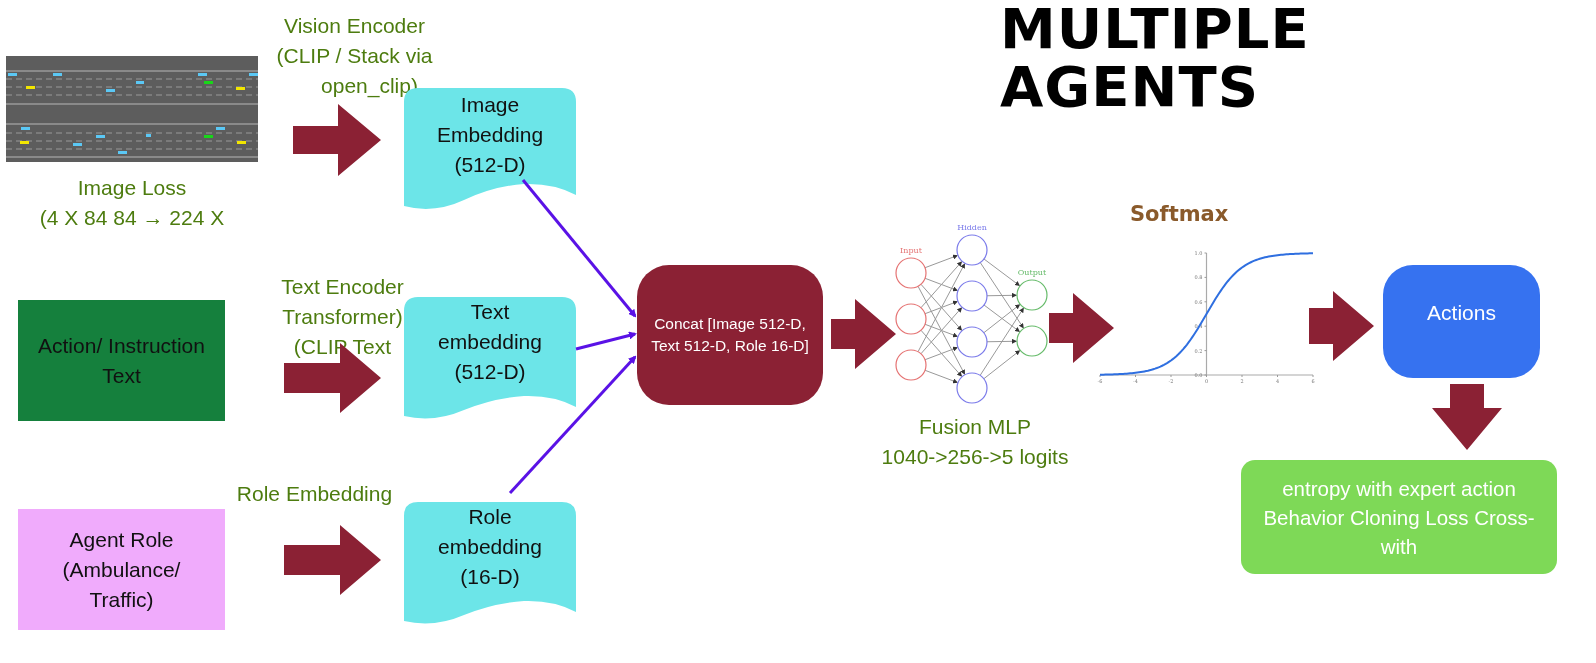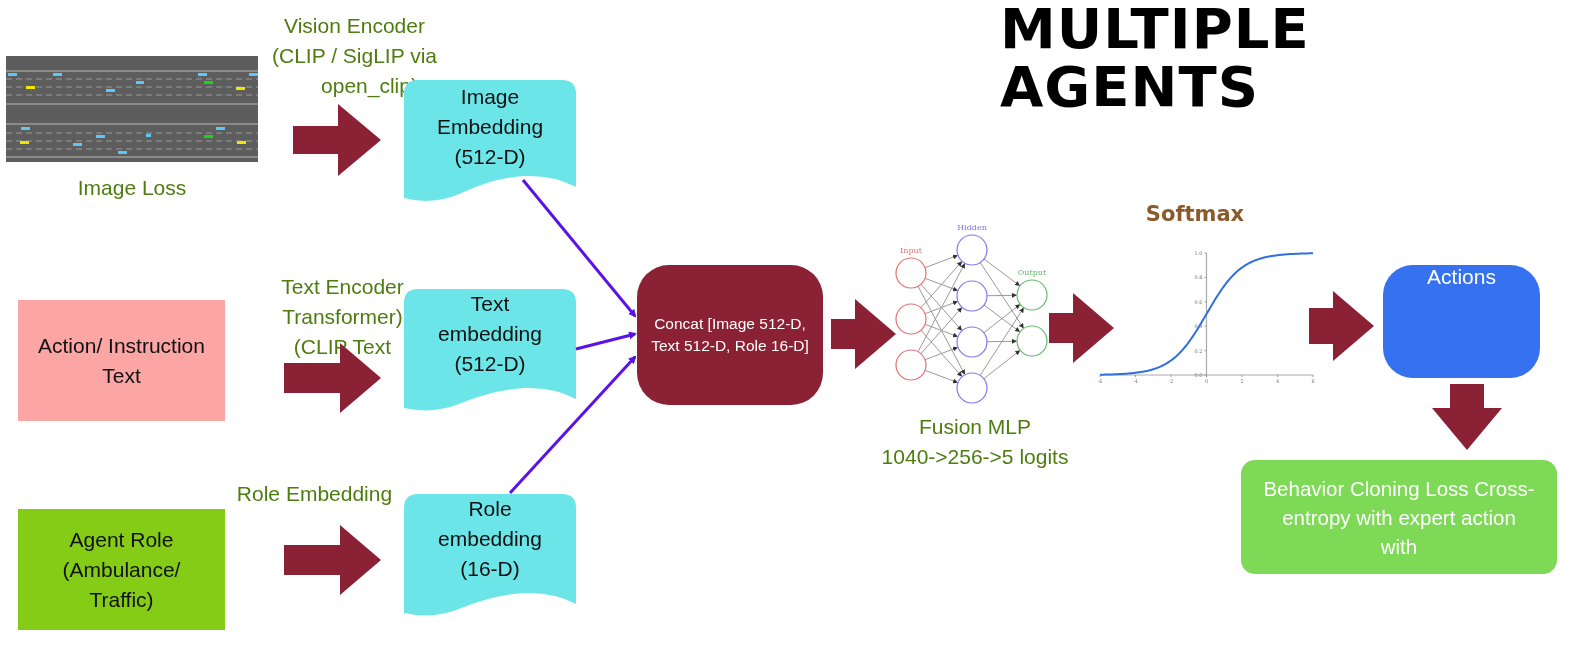--- a/index.html
+++ b/index.html
@@ -4,35 +4,35 @@
 <style>
   html, body { margin: 0; padding: 0; background: #ffffff; }
   body { width: 1596px; height: 663px; position: relative; overflow: hidden;
          font-family: "Liberation Sans", "DejaVu Sans", sans-serif; color: #111; }
   .abs { position: absolute; }
   .label { position: absolute; text-align: center; font-size: 21px; line-height: 30px; color: #4d7c0f; }
   .title { position: absolute; left: 1000px; top: 0px; width: 540px; font-size: 56px; font-weight: 900;
            letter-spacing: 1px; line-height: 58px; font-family: "DejaVu Sans", sans-serif; color: #000; }
   .rect-box { position: absolute; display: flex; align-items: center; justify-content: center;
               text-align: center; font-size: 21px; line-height: 30px; color: #111; }
-  .doc { position: absolute; width: 194px; }
+  .doc { position: absolute; width: 194px; margin-top: 8px; }
   .doc svg { position: absolute; left: 0; top: 0; }
   .doc .doc-text { position: absolute; left: 0; top: 0; width: 172px; text-align: center;
                    font-size: 21px; line-height: 30px; color: #111; }
   .concat { position: absolute; left: 637px; top: 265px; width: 186px; height: 140px; background: #8b2134;
             border-radius: 32px; color: #fff; font-size: 15.5px; line-height: 22px; display: flex;
             align-items: center; justify-content: center; text-align: center; }
   .actions { position: absolute; left: 1383px; top: 265px; width: 157px; height: 113px; background: #3672f0;
              border-radius: 30px; color: #fff; font-size: 21px; display: flex; align-items: flex-start;
              justify-content: center; padding-top: 0; box-sizing: border-box; }
-  .actions span { }
+  .actions span { margin-top: 36px; }
   .bc { position: absolute; left: 1241px; top: 460px; width: 316px; height: 114px; background: #7ed957;
         border-radius: 14px; color: #fff; font-size: 20.5px; line-height: 29px; display: flex;
         align-items: center; justify-content: center; text-align: center; }
-  .softmax-title { position: absolute; left: 1130px; top: 202px; width: 130px; text-align: center;
+  .softmax-title { position: absolute; left: 1130px; top: 202px; width: 130px; 
                    font-size: 21px; font-weight: bold; color: #8a5a2b; font-family: "DejaVu Sans", sans-serif; }
   svg text { font-family: "DejaVu Serif", serif; }
 </style>
 </head>
 <body>
 
 <div class="title">MULTIPLE AGENTS</div>
 
 <svg class="abs" style="left:6px;top:56px" width="252" height="106">
   <rect x="0" y="0" width="252" height="106" fill="#5d5d5d"></rect>
@@ -67,40 +67,41 @@
       <rect x="231" y="85" width="9" height="3"></rect>
   </g>
   <g fill="#19d619">
     <rect x="198" y="25" width="9" height="3"></rect>
       <rect x="198" y="79" width="9" height="3"></rect>
   </g>
 </svg>
 
 <div class="label" style="left:6px;top:173px;width:252px;">
   <div>Image Loss</div>
-</div>
-
-<div class="rect-box" style="left:18px;top:300px;width:207px;height:121px;background:#fca5a5;">
+  <div>(4 X 84  84 → 224 X</div>
+</div>
+
+<div class="rect-box" style="left:18px;top:300px;width:207px;height:121px;background:#15803d;">
   <div>
     <div>Action/ Instruction</div>
     <div>Text</div>
   </div>
 </div>
 
-<div class="rect-box" style="left:18px;top:509px;width:207px;height:121px;background:#84cc16;">
+<div class="rect-box" style="left:18px;top:509px;width:207px;height:121px;background:#f0abfc;">
   <div>
     <div>Agent Role</div>
     <div>(Ambulance/</div>
     <div>Traffic)</div>
   </div>
 </div>
 
 <div class="label" style="left:262px;top:11px;width:185px;">
   <div>Vision Encoder</div>
-  <div>(CLIP / SigLIP via</div>
+  <div>(CLIP / Stack via</div>
   <div style="padding-left:30px;">open_clip)</div>
 </div>
 <div class="label" style="left:250px;top:272px;width:185px;">
   <div>Text Encoder</div>
   <div>Transformer)</div>
   <div>(CLIP Text</div>
 </div>
 <div class="label" style="left:222px;top:479px;width:185px;">
   <div>Role Embedding</div>
 </div>
@@ -254,17 +255,17 @@
     <text x="107.5" y="10" text-anchor="end" font-size="5" fill="#777" font-family="DejaVu Sans, sans-serif">1.0</text>
     <path d="M5.00,129.70L6.77,129.67L8.55,129.63L10.32,129.59L12.10,129.55L13.88,129.50L15.65,129.45L17.43,129.39L19.20,129.33L20.98,129.26L22.75,129.18L24.52,129.10L26.30,129.00L28.07,128.90L29.85,128.79L31.63,128.66L33.40,128.52L35.18,128.37L36.95,128.20L38.73,128.01L40.50,127.81L42.28,127.58L44.05,127.33L45.82,127.06L47.60,126.76L49.38,126.42L51.15,126.06L52.93,125.66L54.70,125.22L56.48,124.74L58.25,124.21L60.03,123.64L61.80,123.01L63.57,122.32L65.35,121.57L67.13,120.75L68.90,119.85L70.67,118.88L72.45,117.83L74.23,116.69L76.00,115.46L77.77,114.13L79.55,112.69L81.33,111.16L83.10,109.51L84.88,107.74L86.65,105.87L88.42,103.87L90.20,101.76L91.98,99.53L93.75,97.19L95.52,94.74L97.30,92.18L99.08,89.52L100.85,86.77L102.63,83.94L104.40,81.04L106.18,78.08L107.95,75.08L109.73,72.05L111.50,69.00L113.27,65.95L115.05,62.92L116.83,59.92L118.60,56.96L120.37,54.06L122.15,51.23L123.92,48.48L125.70,45.82L127.48,43.26L129.25,40.81L131.03,38.47L132.80,36.24L134.57,34.13L136.35,32.13L138.13,30.26L139.90,28.49L141.68,26.84L143.45,25.31L145.22,23.87L147.00,22.54L148.77,21.31L150.55,20.17L152.33,19.12L154.10,18.15L155.88,17.25L157.65,16.43L159.42,15.68L161.20,14.99L162.97,14.36L164.75,13.79L166.53,13.26L168.30,12.78L170.08,12.34L171.85,11.94L173.63,11.58L175.40,11.24L177.17,10.94L178.95,10.67L180.73,10.42L182.50,10.19L184.28,9.99L186.05,9.80L187.83,9.63L189.60,9.48L191.38,9.34L193.15,9.21L194.92,9.10L196.70,9.00L198.47,8.90L200.25,8.82L202.02,8.74L203.80,8.67L205.58,8.61L207.35,8.55L209.13,8.50L210.90,8.45L212.67,8.41L214.45,8.37L216.22,8.33L218.00,8.30" fill="none" stroke="#2f6fe0" stroke-width="2"></path>
   </svg>
 
 <div class="actions">
   <span>Actions</span>
 </div>
 
 <div class="bc">
   <div>
+    <div>entropy with expert action</div>
     <div>Behavior Cloning Loss Cross-</div>
-    <div>entropy with expert action</div>
     <div>with</div>
   </div>
 </div>
 
 </body></html>

